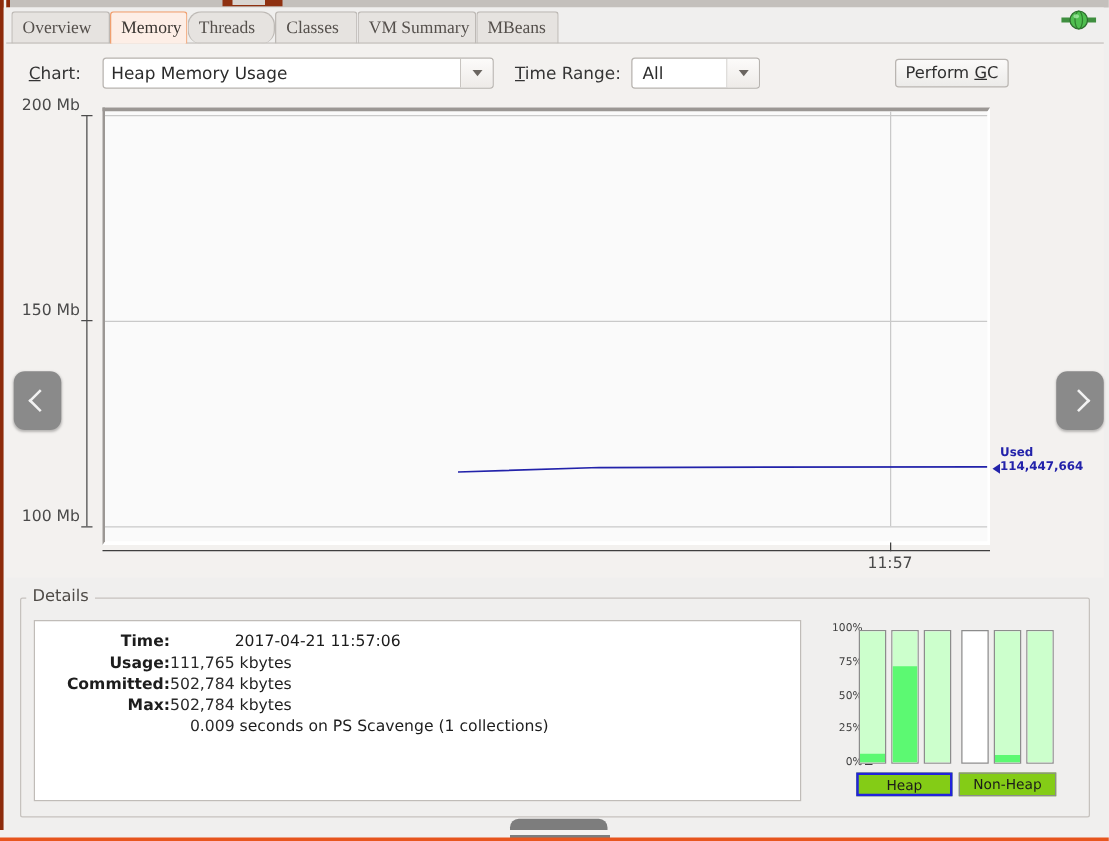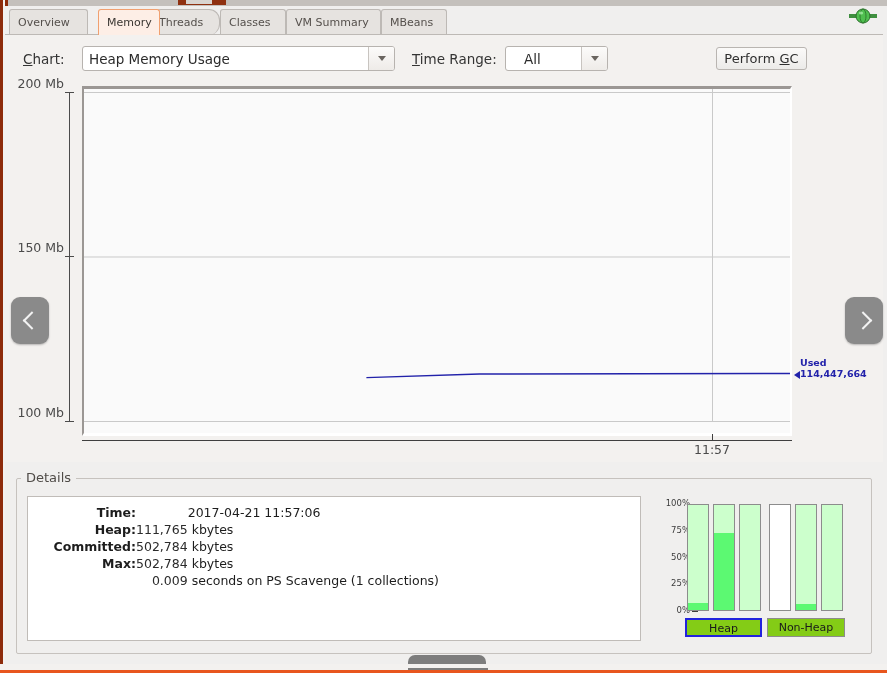--- a/index.html
+++ b/index.html
@@ -67,25 +67,26 @@
   .tab {
     position: absolute;
     top: 3px;
     height: 26px;
     box-sizing: border-box;
     border: 1px solid #bdb9b5;
     border-bottom: none;
     border-radius: 3px 3px 0 0;
     background: #e6e3e0;
     color: #55504c;
-    font-size: 11px;
+    font-size: 14px;
     line-height: 25px;
     padding: 0 8px;
     white-space: nowrap;
     cursor: default;
+    font-family: Liberation Serif, serif;
   }
   .tab.selected {
     background: #fdeee6;
     border: 1px solid #f0a070;
     border-bottom: none;
     color: #3a3632;
     z-index: 3;
   }
   #tab-underline {
     position: absolute;
@@ -163,21 +164,21 @@
     width: 103px; height: 25px;
     box-sizing: border-box;
     border: 1px solid #b7b3af;
     border-radius: 3px;
     background: #ffffff;
     display: flex;
     align-items: center;
   }
   #timerange-combo-value {
     flex: 1;
-    padding-left: 18px;
+    padding-left: 8px;
     font-size: 13.5px;
     color: #2b2b2b;
   }
   #perform-gc-btn {
     position: absolute;
     left: 716px; top: 47px;
     width: 91px; height: 23px;
     box-sizing: border-box;
     border: 1px solid #b9b5b1;
     border-radius: 3px;
@@ -457,21 +458,21 @@
 <div id="window-chrome">
   <div id="chrome-accent-left"></div>
   <div id="chrome-accent-mid"></div>
   <div id="chrome-accent-mid2"></div>
 </div>
 <div id="frame-edge-left" class="frame-edge"></div>
 <div id="frame-edge-left2"></div>
 
 <div id="tab-bar">
     <div class="tab" style="left: 4px; width: 79px;">Overview</div>
-    <div class="tab selected" style="left: 83px; width: 62px; margin-left: 10px;">Memory</div>
+    <div class="tab selected" style="left: 83px; width: 62px;">Memory</div>
     <div class="tab" style="left: 145px; width: 70px; border-radius: 11px;">Threads</div>
     <div class="tab" style="left: 215px; width: 66px;">Classes</div>
     <div class="tab" style="left: 281px; width: 95px;">VM Summary</div>
     <div class="tab" style="left: 376px; width: 66px;">MBeans</div>
   </div>
 <div id="tab-underline"></div>
 
 <div id="conn-icon">
   <svg width="28" height="16" viewBox="0 0 28 16">
     <rect x="0" y="6" width="8" height="4" fill="#3f8f3f"></rect>
@@ -548,21 +549,21 @@
   <div id="details-title">Details</div>
   <div id="details-box">
     <table id="details-table">
       <tbody id="details-tbody">
           <tr>
             <td class="dt-key">Time:</td>
             <td class="dt-num"></td>
             <td class="dt-val">2017-04-21 11:57:06</td>
           </tr>
           <tr>
-            <td class="dt-key">Heap:</td>
+            <td class="dt-key">Usage:</td>
             <td class="dt-num">111,765</td>
             <td class="dt-val"> kbytes</td>
           </tr>
           <tr>
             <td class="dt-key">Committed:</td>
             <td class="dt-num">502,784</td>
             <td class="dt-val"> kbytes</td>
           </tr>
           <tr>
             <td class="dt-key">Max:</td>

